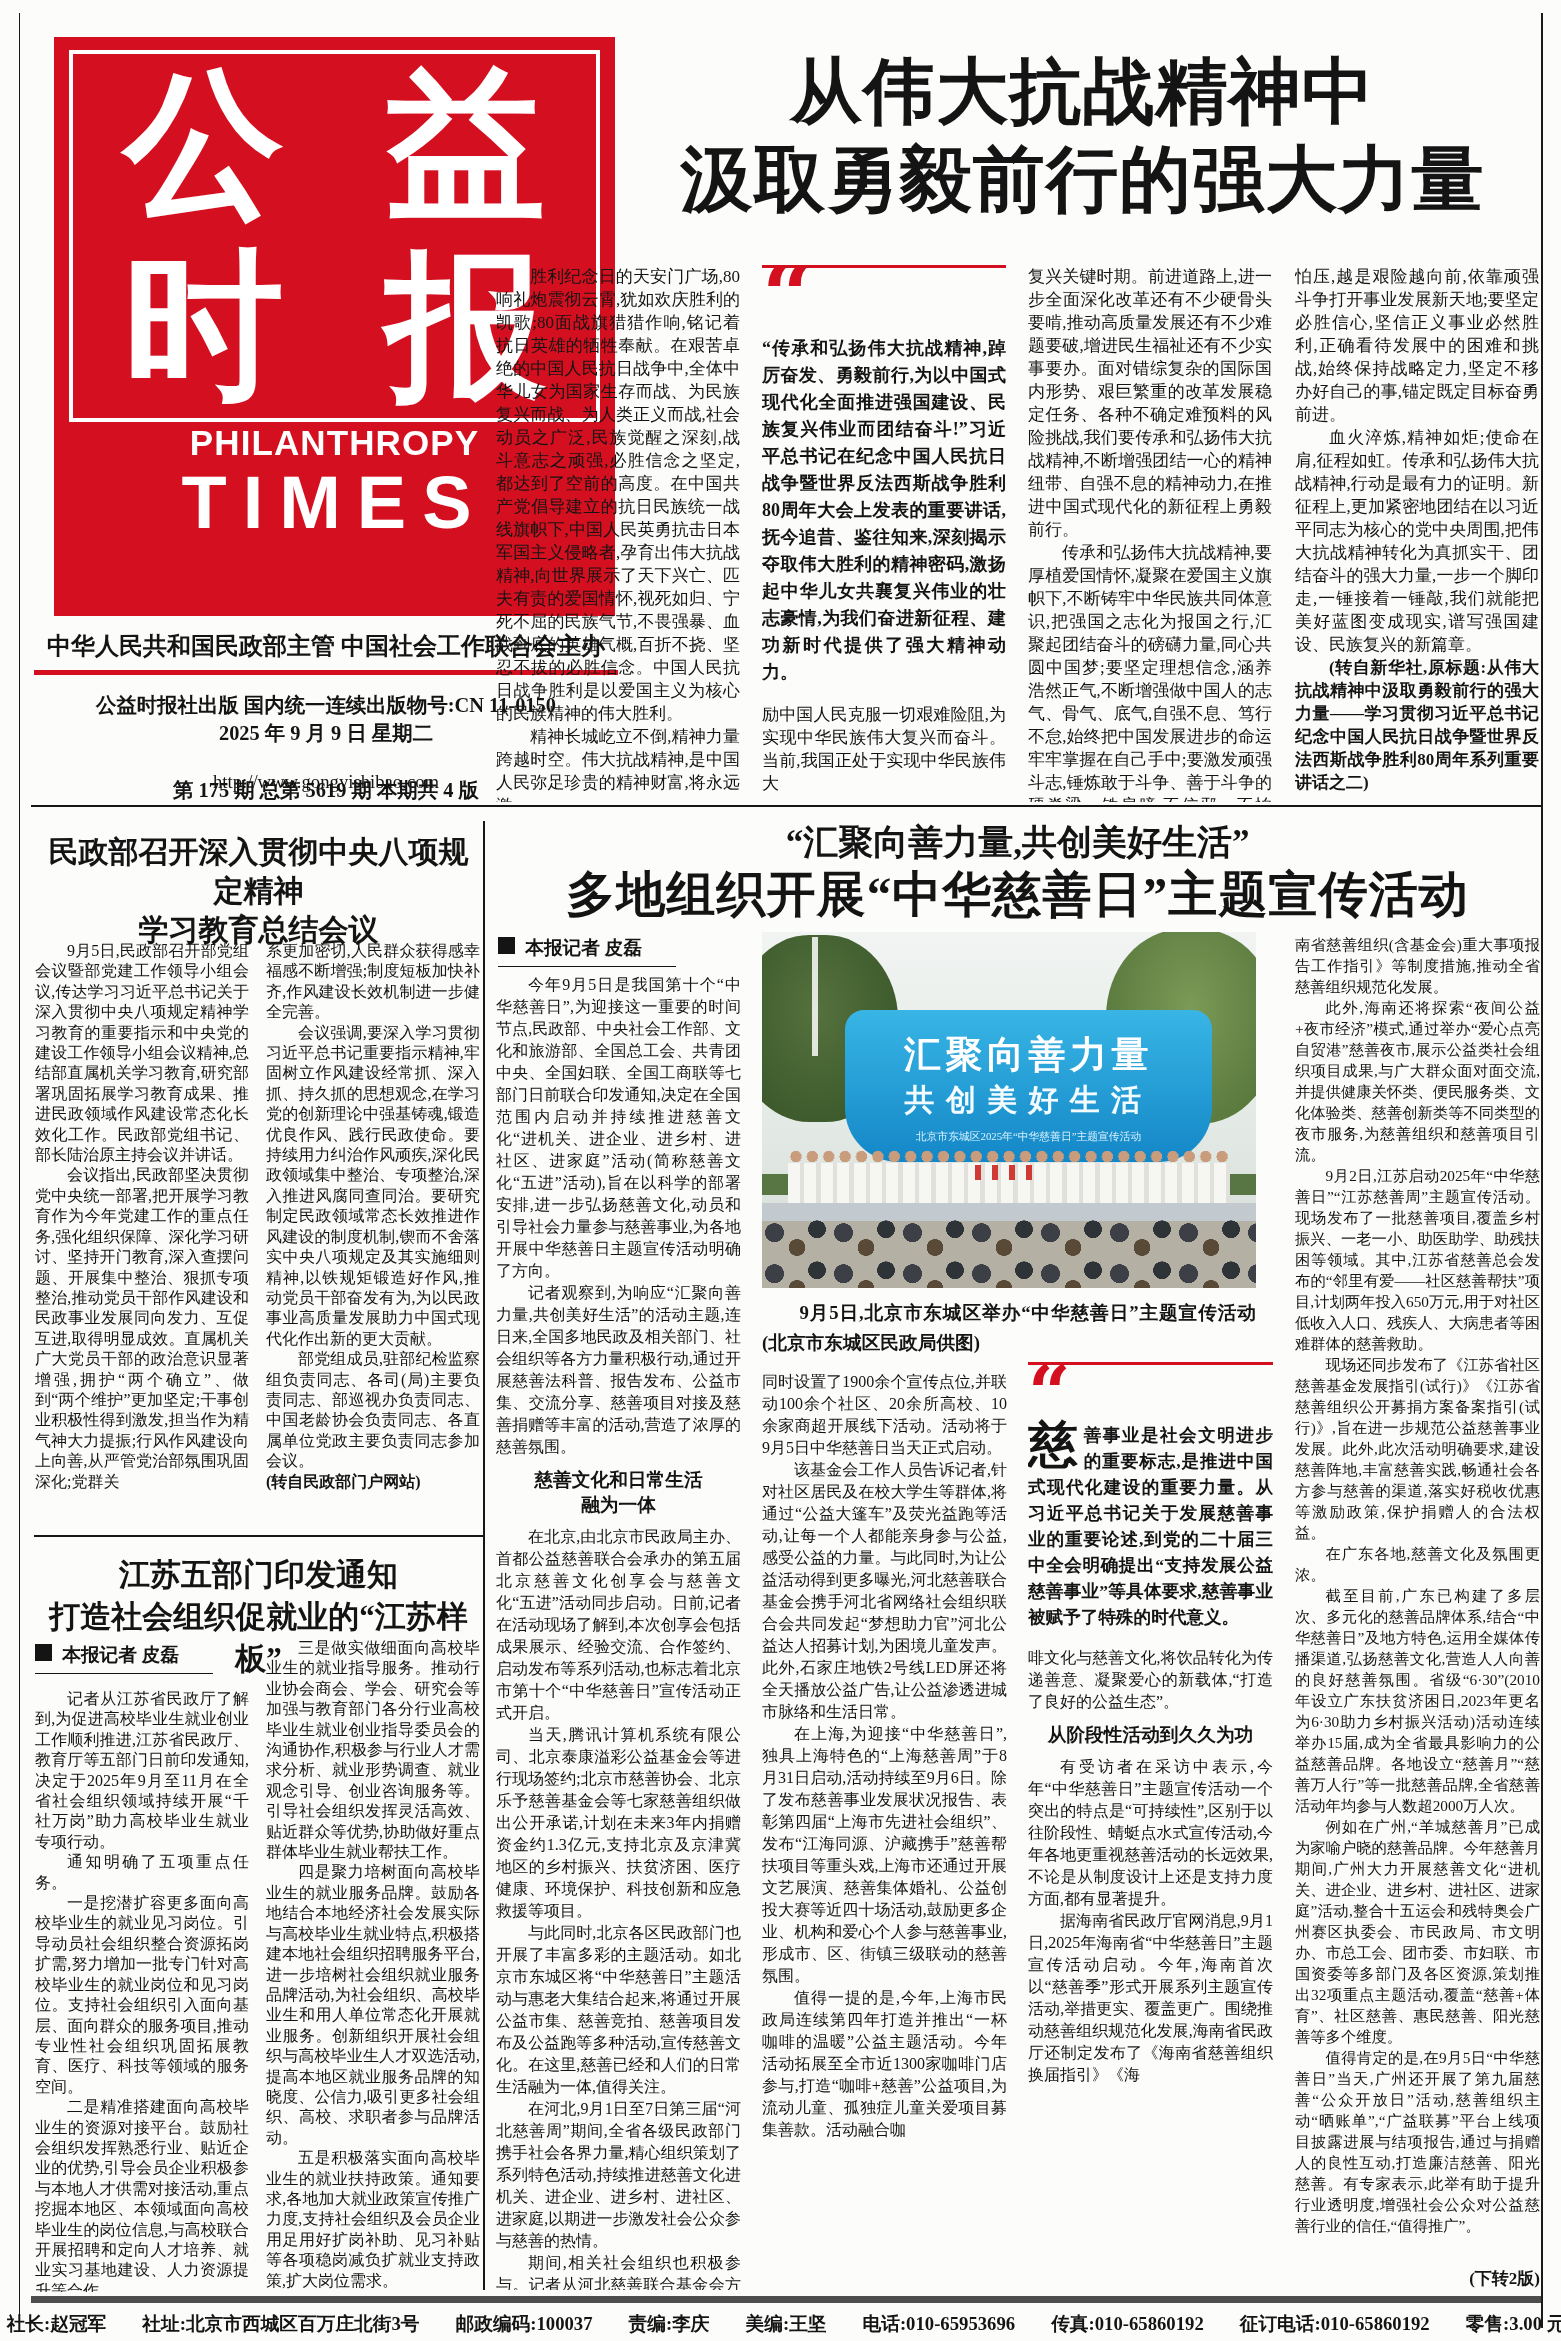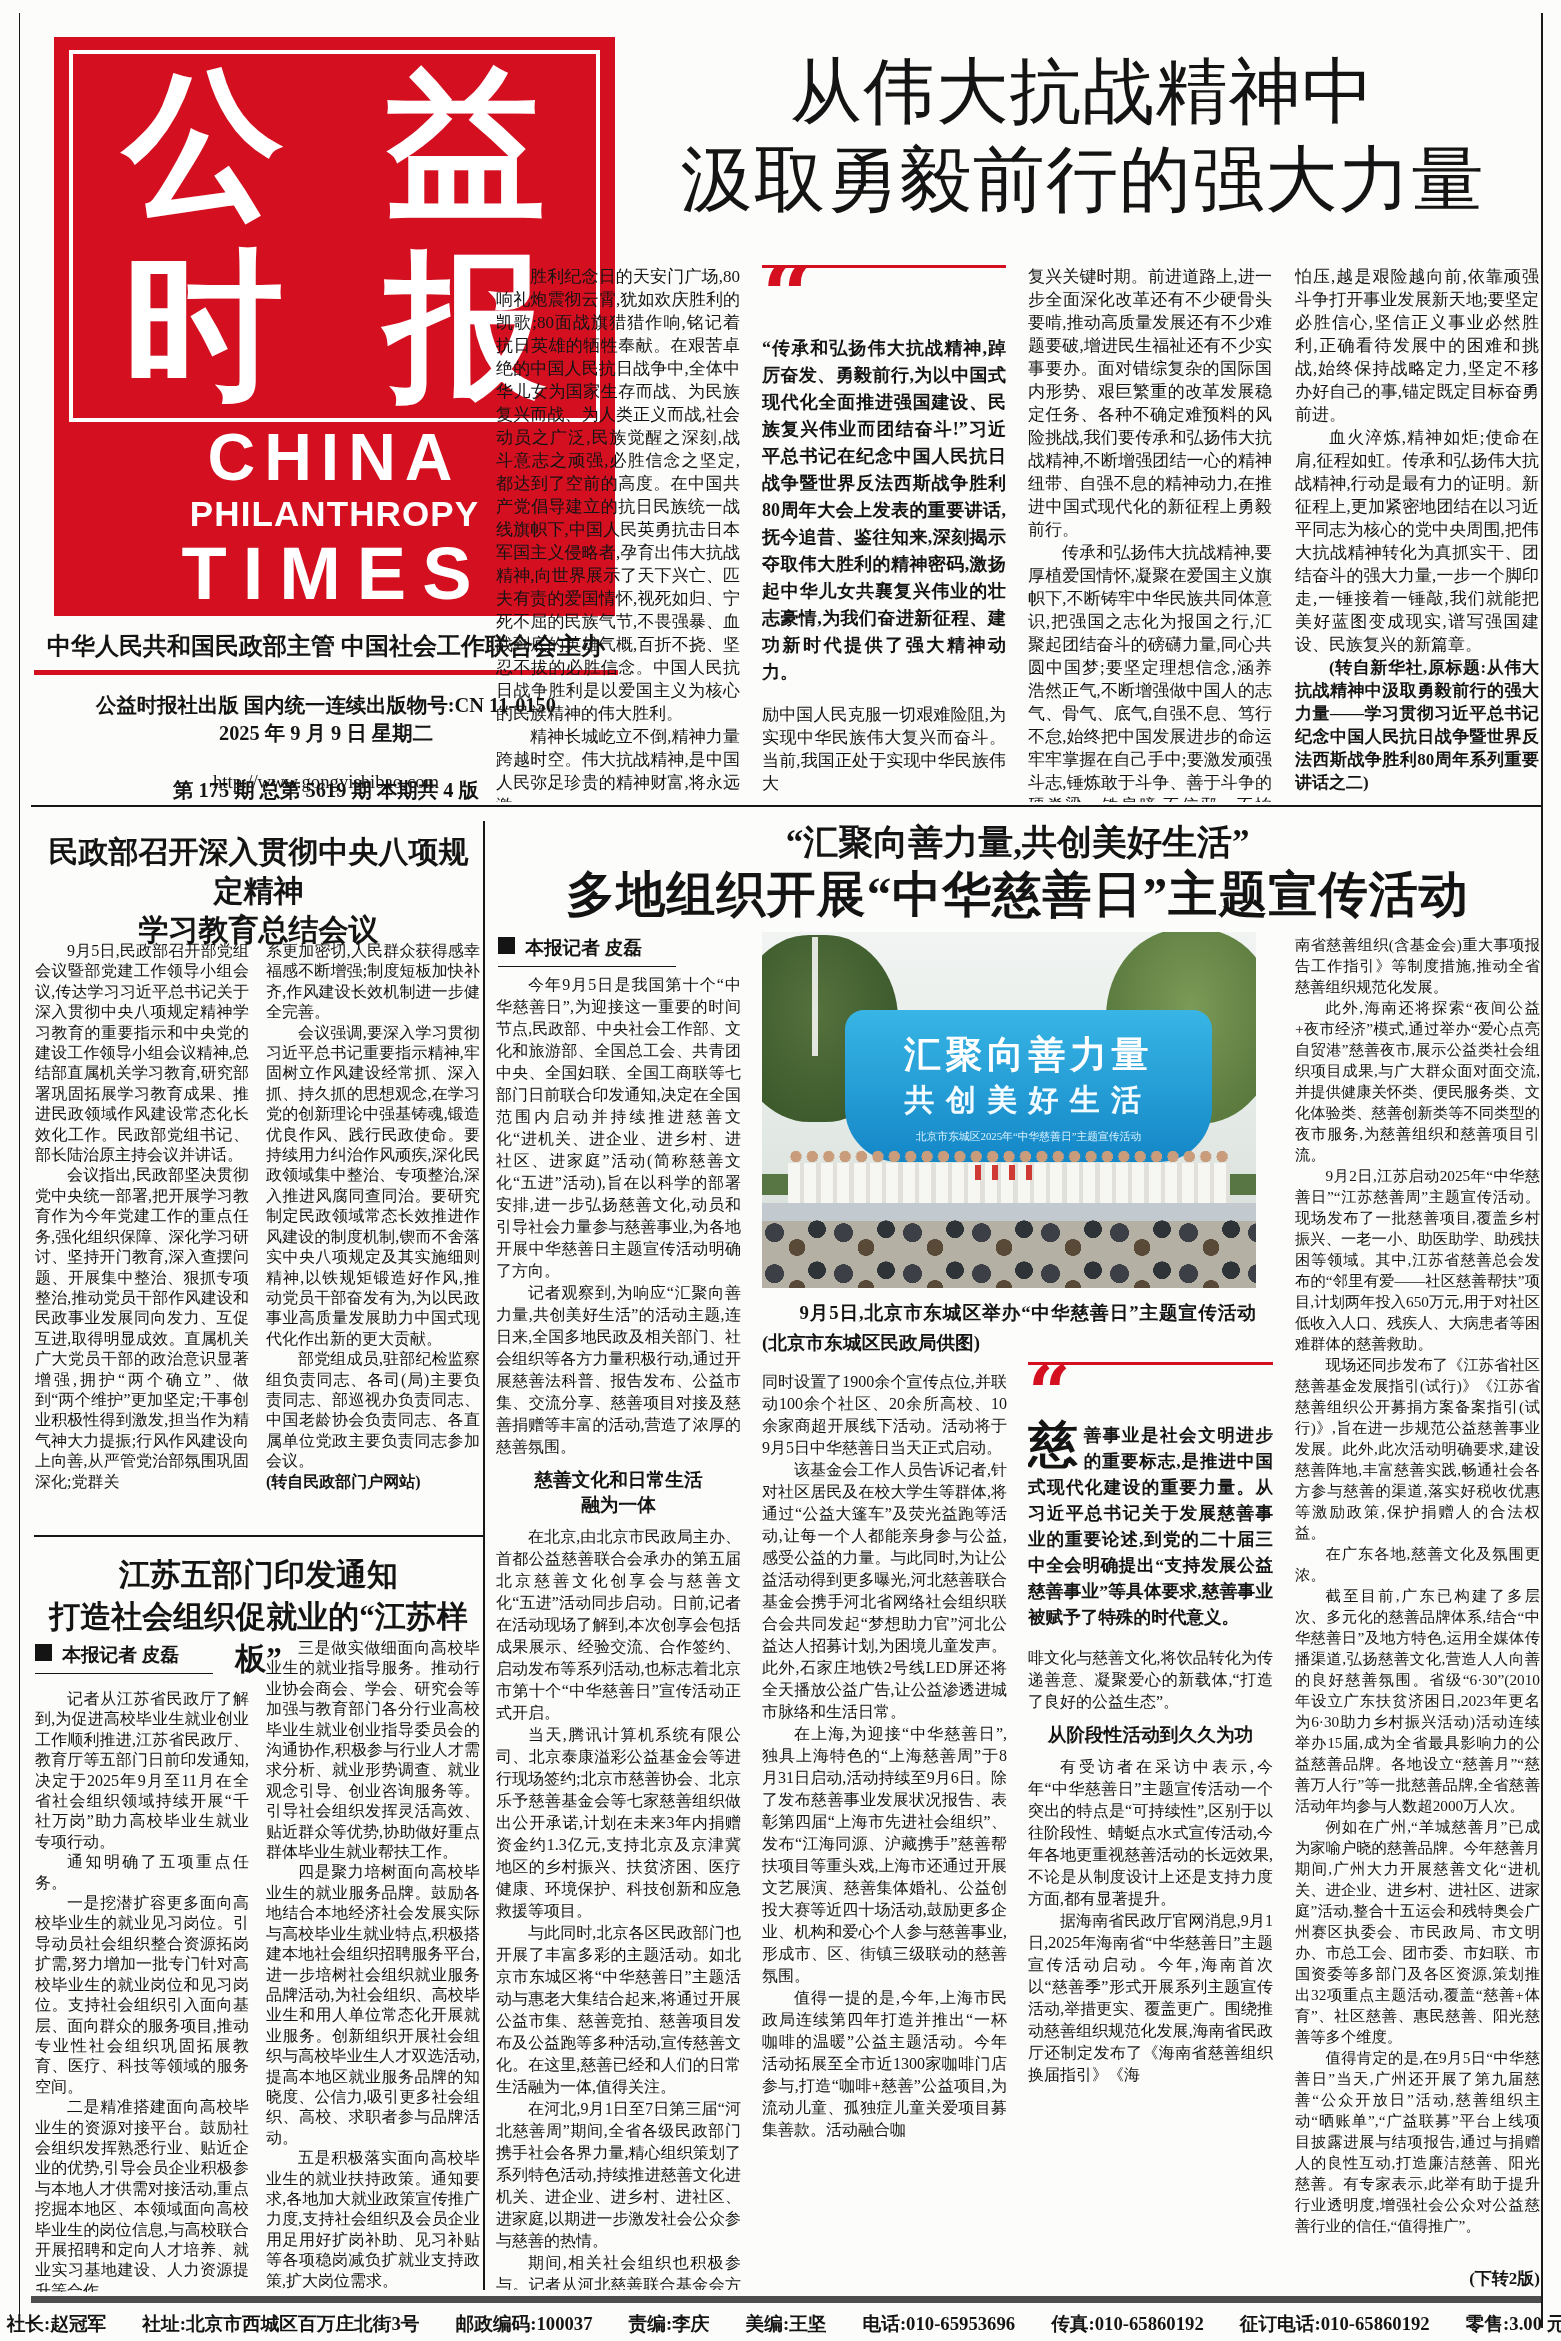--- a/index.html
+++ b/index.html
@@ -25,21 +25,21 @@
   .rule-h{position:absolute;background:#161616;height:1.7px;}
   .rule-v{position:absolute;background:#161616;width:1.7px;}
   
   .col{position:absolute;overflow:hidden;text-align:justify;}
   .col p{margin:0;text-indent:2em;}
   .col p.ni{text-indent:0;}
   .col p.credit{font-weight:bold;}
   .col p.turn{text-align:left;font-weight:bold;text-indent:0;}
   
   .lead-headline{position:absolute;left:623px;top:48px;width:919px;text-align:center;
-                 font-weight:400;line-height:88px;}
+                 font-weight:700;line-height:88px;}
   .lead-headline div{font-size:72px;letter-spacing:1.1px;}
   .lead-col{top:265px;width:244px;height:537px;font-size:17px;line-height:23px;}
   .qblock{border-top:3.4px solid var(--red);}
   .qmark{color:var(--red);font-size:91px;line-height:57px;height:67px;font-weight:bold;
          font-family:"DejaVu Serif",serif;}
   .qtext{font-weight:bold;font-size:18px;line-height:27px;text-indent:0 !important;}
   .contwrap{margin-top:17px;}
   
   .m-title{position:absolute;left:34px;top:832px;width:449px;text-align:center;
            font-size:30px;font-weight:900;line-height:39px;}
@@ -109,21 +109,20 @@
 
   <div>
     <div class="logo-box">
       <div class="logo-frame">
         <span class="logo-char">公</span>
         <span class="logo-char">益</span>
         <span class="logo-char">时</span>
         <span class="logo-char">报</span>
       </div>
       <div class="mast-english">
-        <div class="en1">CHINA</div>
         <div class="en2">PHILANTHROPY</div>
         <div class="en3">TIMES</div>
       </div>
     </div>
     <div class="supervisor">中华人民共和国民政部主管  中国社会工作联合会主办</div>
     <div class="red-rule"></div>
     <div class="publine" style="top:691px;">公益时报社出版  国内统一连续出版物号:CN 11-0150</div>
     <div class="publine" style="top:719px;">2025 年 9 月 9 日  星期二</div>
     <div class="publine" style="top:776px;">第 175 期  总第 5619 期  本期共 4 版</div>
     <div class="site">http://www.gongyishibao.com</div>

